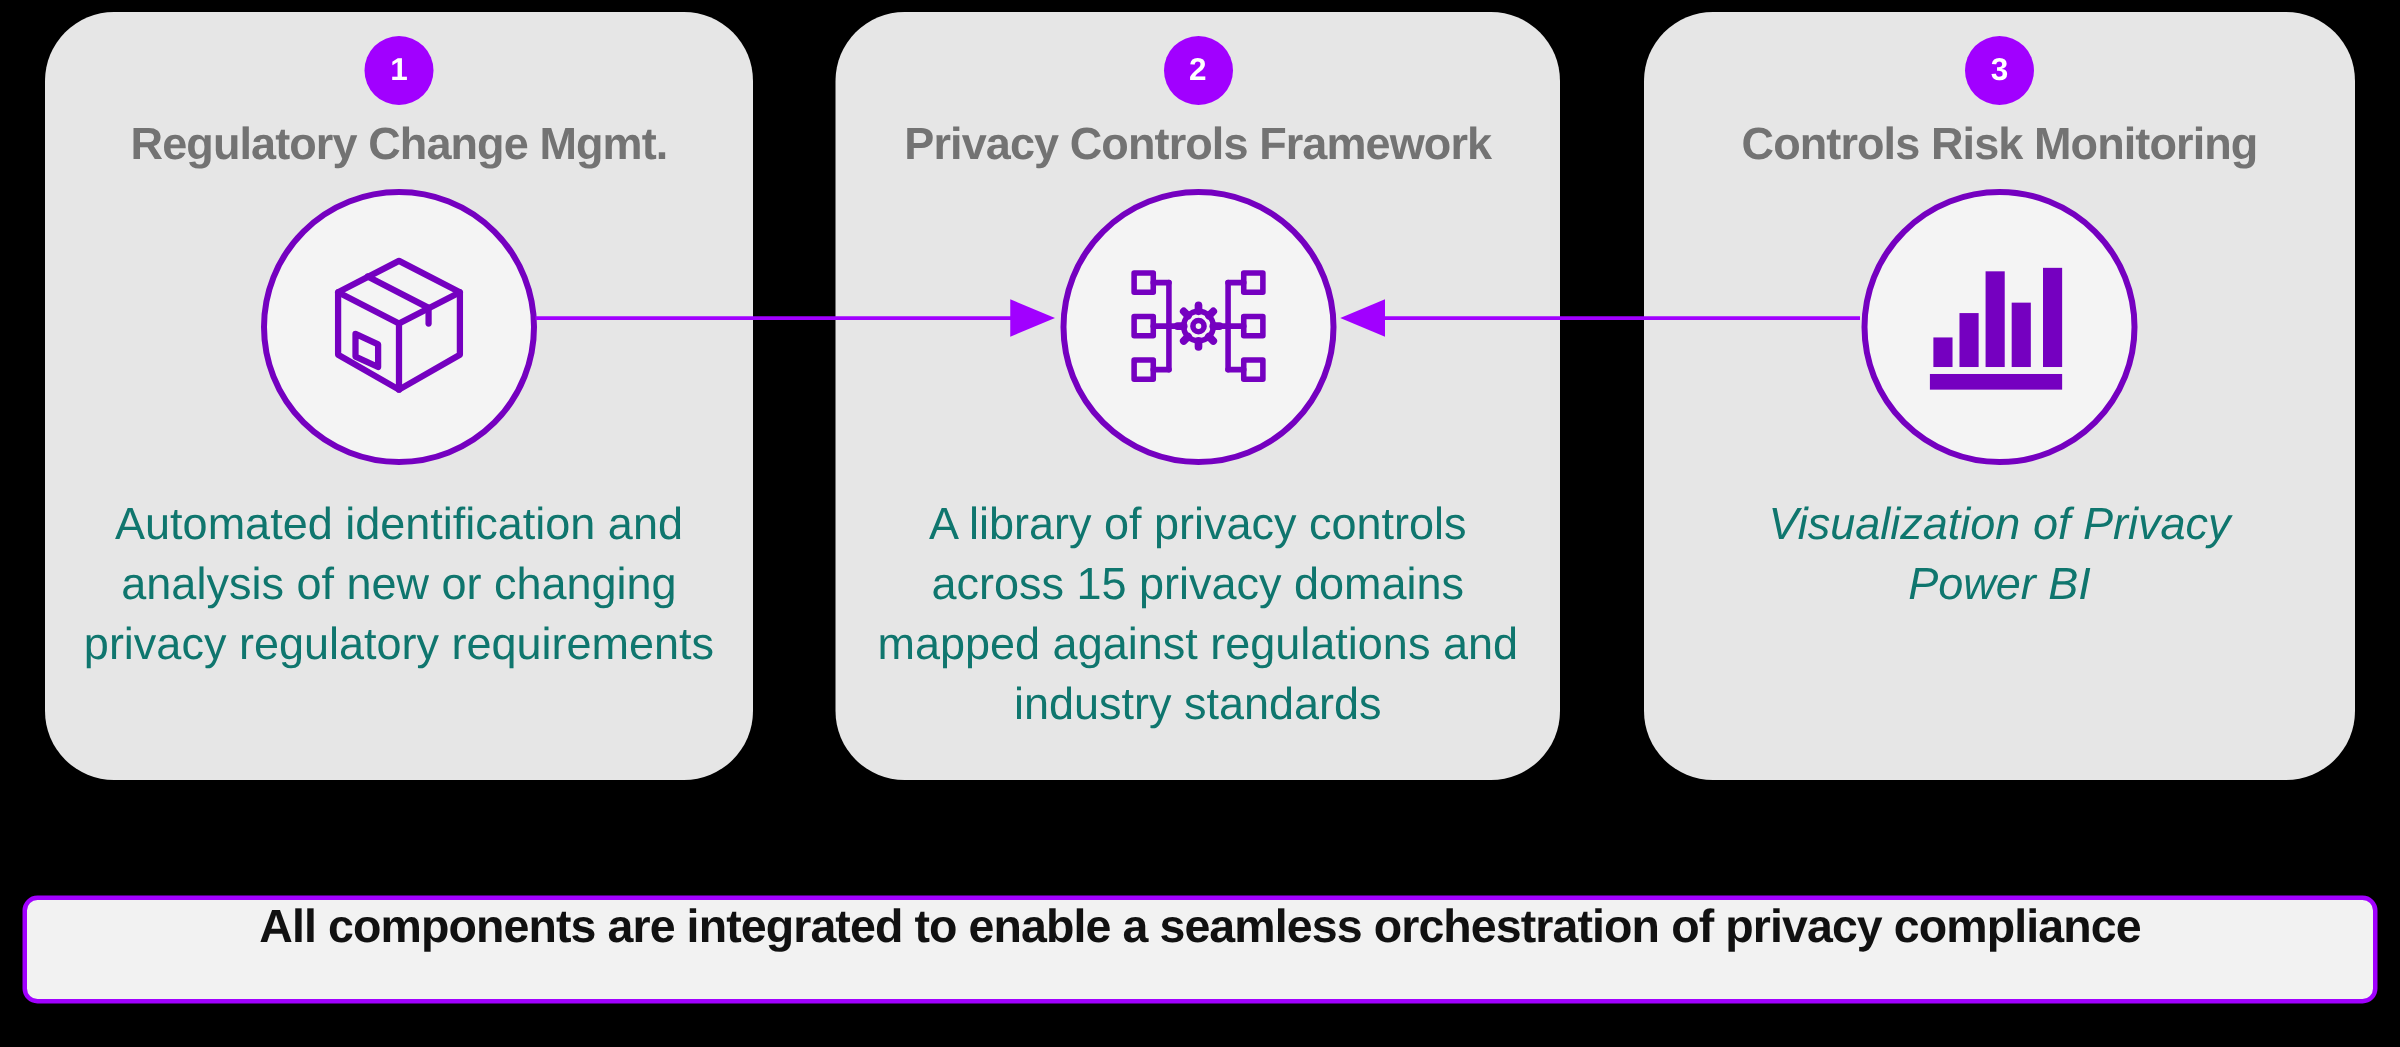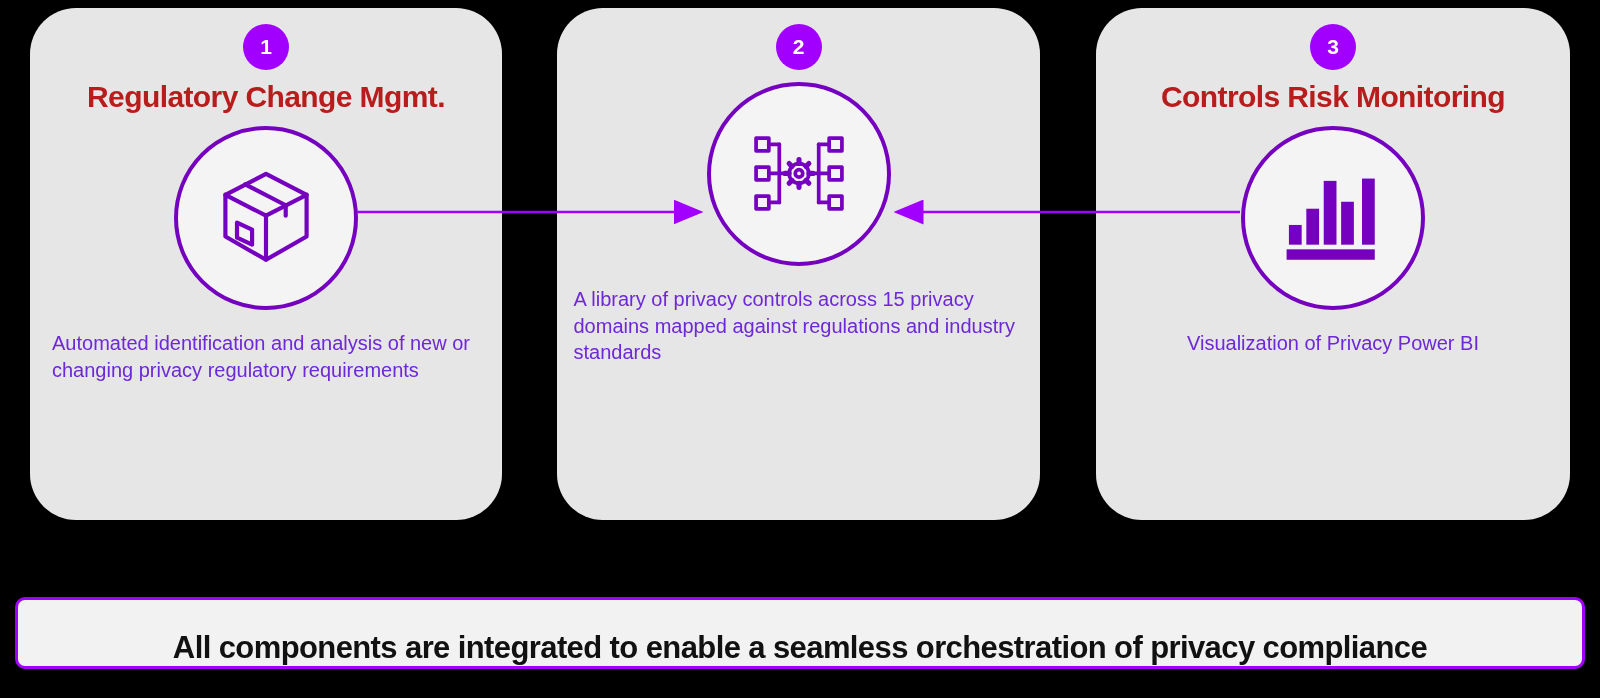--- a/index.html
+++ b/index.html
@@ -38,21 +38,21 @@
     font-weight: bold;
     font-size: 21px;
     display: flex;
     align-items: center;
     justify-content: center;
     flex: 0 0 auto;
   }
 
   .card-title {
     margin-top: 10px;
-    color: #b91c1c;
+    color: #737373;
     font-weight: bold;
     font-size: 30px;
     letter-spacing: -0.6px;
     text-align: center;
     white-space: nowrap;
   }
 
   .icon-circle {
     margin-top: 12px;
     width: 184px;
@@ -62,48 +62,49 @@
     background: rgba(255,255,255,0.55);
     display: flex;
     align-items: center;
     justify-content: center;
     flex: 0 0 auto;
   }
   .icon-circle svg { width: 116px; height: 116px; display: block; }
 
   .card-desc {
     margin-top: 20px;
-    color: #6d28d9;
-    font-size: 20px;
+    color: #0f766e;
+    font-size: 30px;
     line-height: 1.33;
+    text-align: center;
     padding: 0 14px;
   }
   .card1 .card-desc { max-width: 456px; }
   .card2 .card-desc { max-width: 478px; }
-  .card3 .card-desc { max-width: 420px; }
+  .card3 .card-desc { max-width: 420px; font-style: italic; }
 
   .arrows-overlay {
     position: absolute;
     left: 0; top: 0;
     width: 1600px;
     height: 698px;
     pointer-events: none;
   }
 
   .banner {
     position: absolute;
     left: 15px;
     top: 597px;
     width: 1570px;
     height: 72px;
     background: #f2f2f2;
     border: 3px solid #a100ff;
     border-radius: 10px;
     display: flex;
-    align-items: flex-end;
+    align-items: flex-start;
     justify-content: center;
   }
   .banner-text {
     color: #111111;
     font-weight: bold;
     font-size: 31px;
     letter-spacing: -0.6px;
     text-align: center;
   }
 </style>
@@ -127,20 +128,21 @@
         <polygon points="25,54 38,60 38,73 25,67"></polygon>
       </svg>
     </div>
     <div class="card-desc">Automated identification and analysis of new or changing privacy regulatory requirements</div>
   </div>
 
   <div class="card card2">
     <div class="badge">
       <span>2</span>
     </div>
+    <div class="card-title">Privacy Controls Framework</div>
     <div class="icon-circle">
       <svg viewBox="0 0 100 100" fill="none" stroke="#7500c0" stroke-width="3.2" stroke-linejoin="round" stroke-linecap="round">
 
         <rect x="13" y="19" width="11" height="11"></rect>
         <rect x="13" y="44" width="11" height="11"></rect>
         <rect x="13" y="69" width="11" height="11"></rect>
         <line x1="24" y1="24.5" x2="33" y2="24.5"></line>
         <line x1="24" y1="49.5" x2="33" y2="49.5"></line>
         <line x1="24" y1="74.5" x2="33" y2="74.5"></line>
         <line x1="33" y1="24.5" x2="33" y2="74.5"></line>

